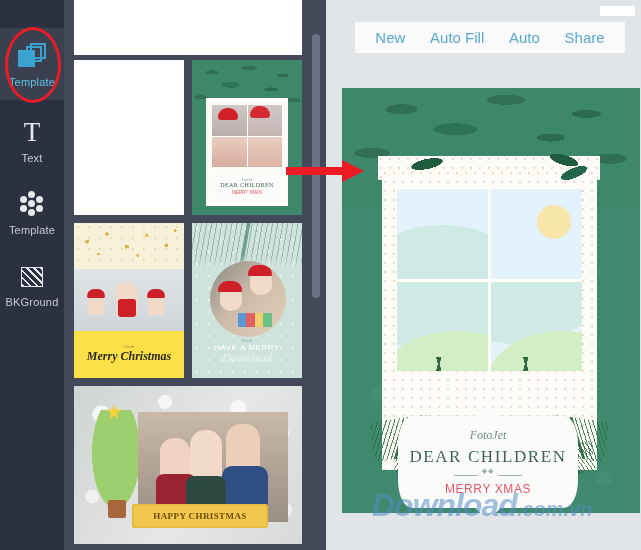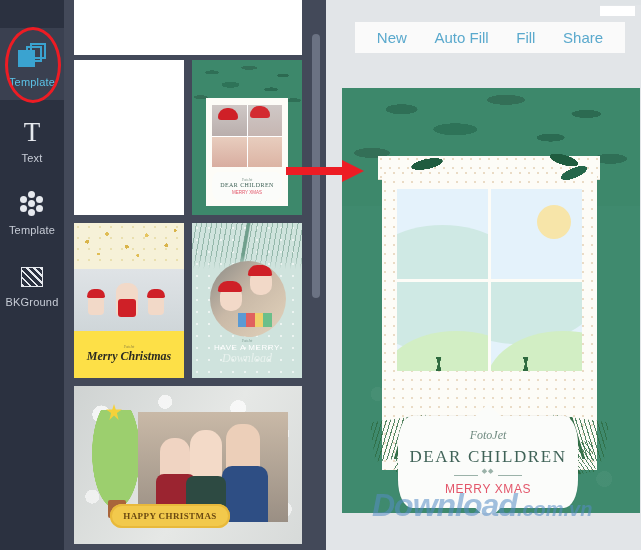--- a/index.html
+++ b/index.html
@@ -360,40 +360,40 @@
     </div>
     <div style="position:absolute;left:64px;top:26px;width:150px;height:110px;
          background:linear-gradient(#c9b9a7,#9a8f84);">
       <div style="position:absolute;left:22px;top:26px;width:30px;height:44px;background:#f0d4c2;border-radius:14px 14px 8px 8px"></div>
       <div style="position:absolute;left:52px;top:18px;width:32px;height:52px;background:#f3dac8;border-radius:15px 15px 8px 8px"></div>
       <div style="position:absolute;left:88px;top:12px;width:34px;height:54px;background:#eccfb9;border-radius:15px 15px 8px 8px"></div>
       <div style="position:absolute;left:84px;top:54px;width:46px;height:56px;background:#2e4e84;border-radius:10px 10px 0 0"></div>
       <div style="position:absolute;left:18px;top:62px;width:40px;height:48px;background:#9b2430;border-radius:8px 8px 0 0"></div>
       <div style="position:absolute;left:48px;top:64px;width:40px;height:46px;background:#2d4a42;border-radius:8px 8px 0 0"></div>
     </div>
-    <div style="position:absolute;left:36px;top:118px;width:120px;height:24px;background:#f2c94c;
-         border-radius:12px;display:flex;align-items:center;justify-content:center;
+    <div style="position:absolute;left:58px;top:118px;width:136px;height:24px;background:#f2c94c;
+         border-radius:3px;display:flex;align-items:center;justify-content:center;
          box-shadow:inset 0 0 0 2px #e8b93b;">
       <span style="font-size:9px;font-weight:700;color:#6b4a12;font-family:'Liberation Serif',serif;letter-spacing:.4px">HAPPY CHRISTMAS</span>
     </div>
   </div>
 
   <div id="scrolltrack"></div>
   <div id="scrollthumb"></div>
 </div>
 
 <div id="editor">
 
   <div id="corner-box2"></div>
   <div id="corner-box"></div>
 
   <div id="topbar">
     <a>New</a>
     <a>Auto Fill</a>
-    <a>Fill</a>
+    <a>Auto</a>
     <a>Share</a>
   </div>
 
   <div id="canvas">
     <div id="bg-pattern"></div>
     <div class="foliage" id="foliage-top"></div>
 
     <div id="frame-flap"></div>
     <div id="frame"></div>
 

